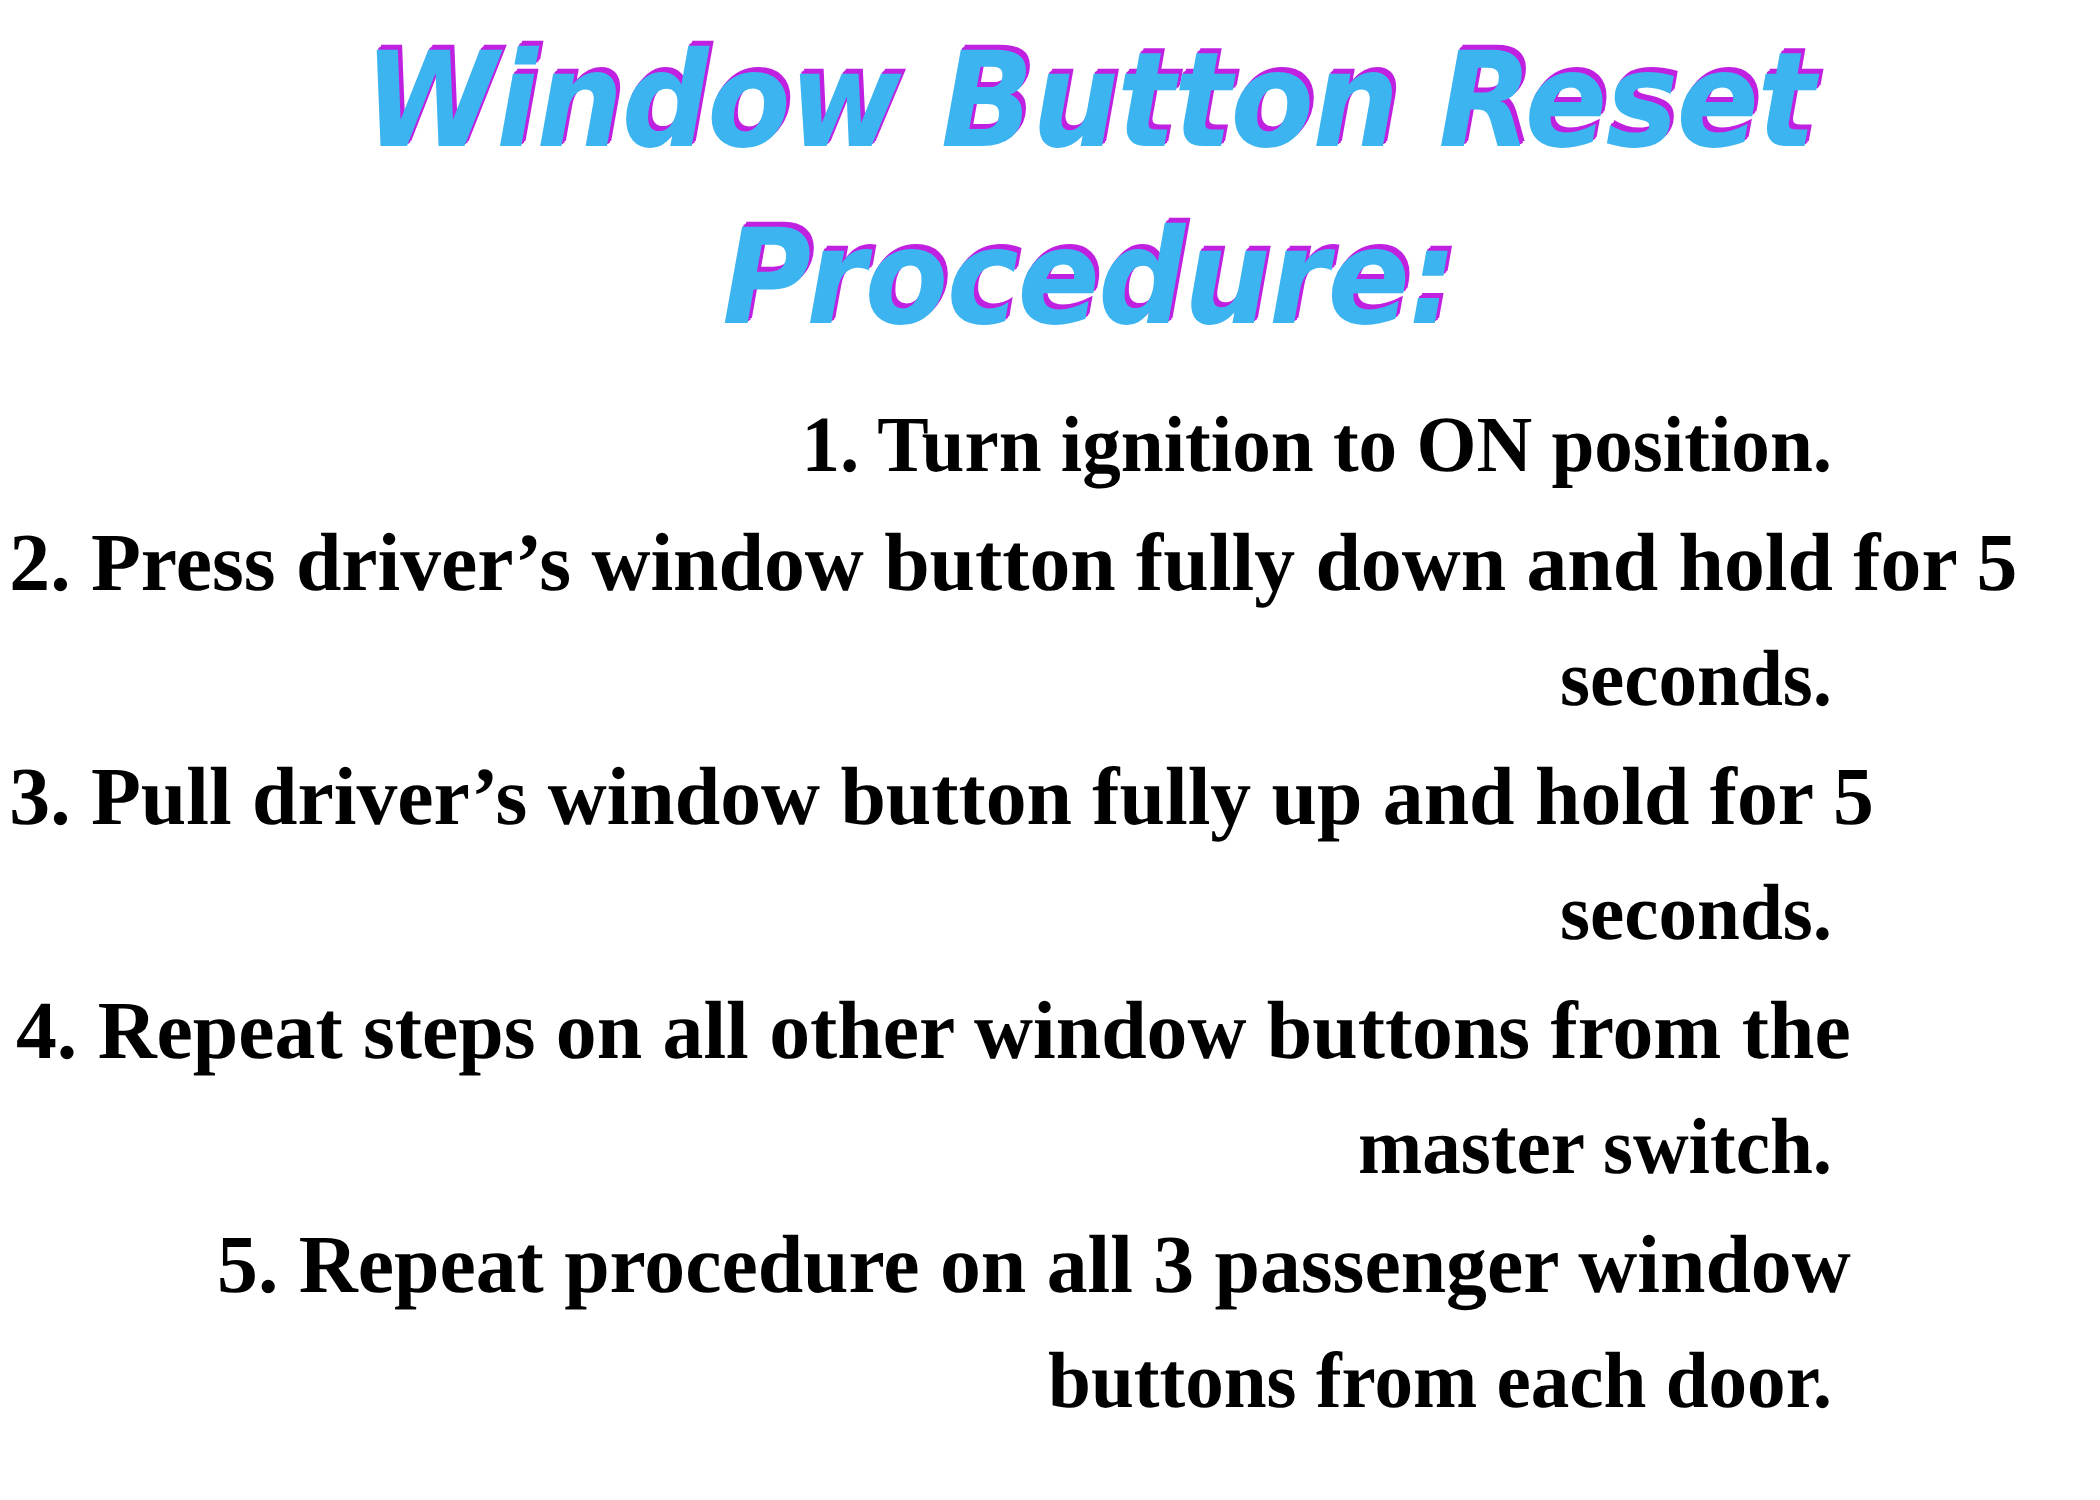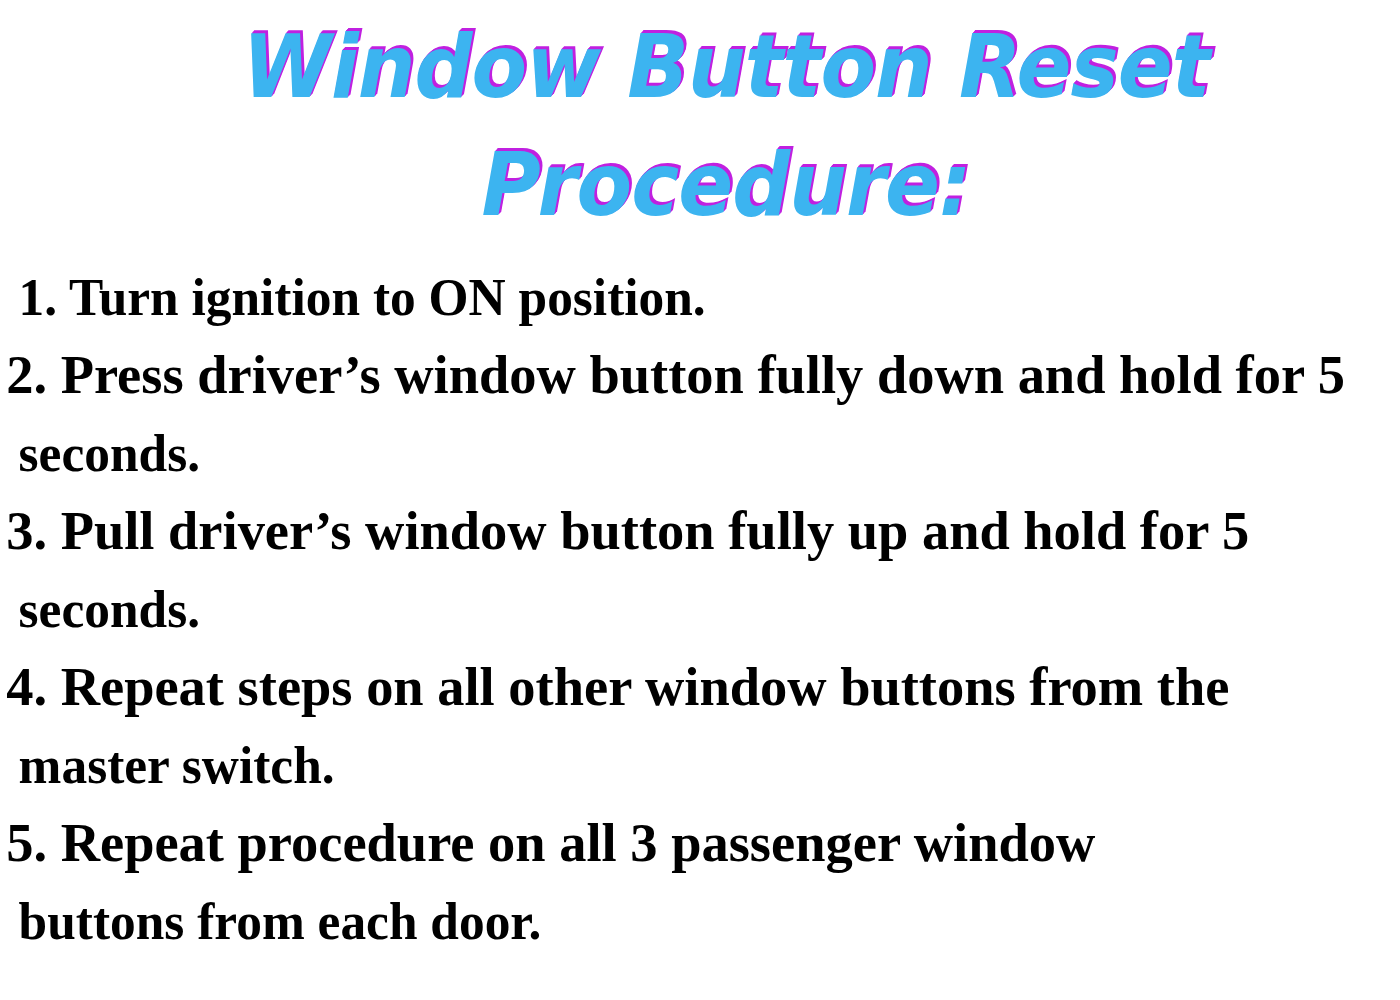--- a/index.html
+++ b/index.html
@@ -53,21 +53,21 @@
 
   .title-line-1 { font-size: 88px; }
   .title-line-2 { font-size: 88px; }
 
   
   .steps-block {
     position: absolute;
     top: 258px;
     left: 0;
     width: 1240px;
-    text-align: left;
+    text-align: right;
   }
 
   .step-line {
     display: block;
     color: #000000;
     font-family: "Liberation Serif", "DejaVu Serif", serif;
     font-weight: 700;
     font-size: 53px;
     line-height: 78px;
     white-space: nowrap;

